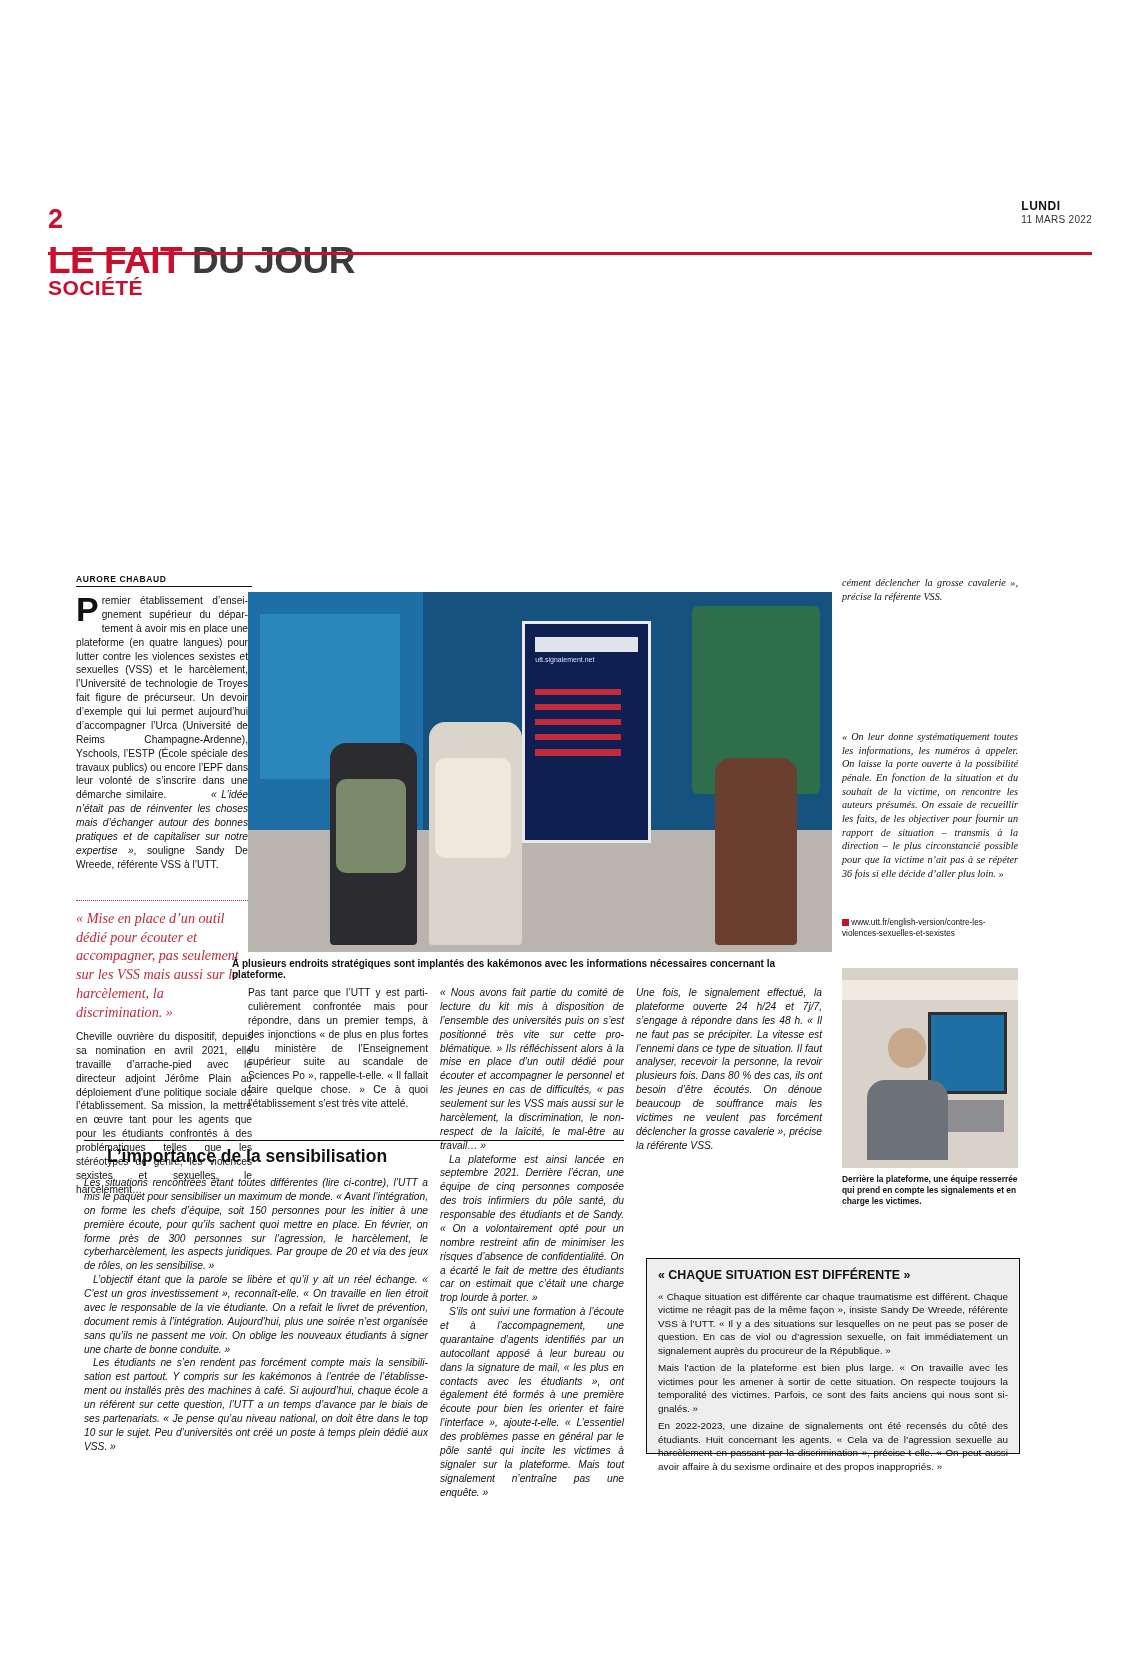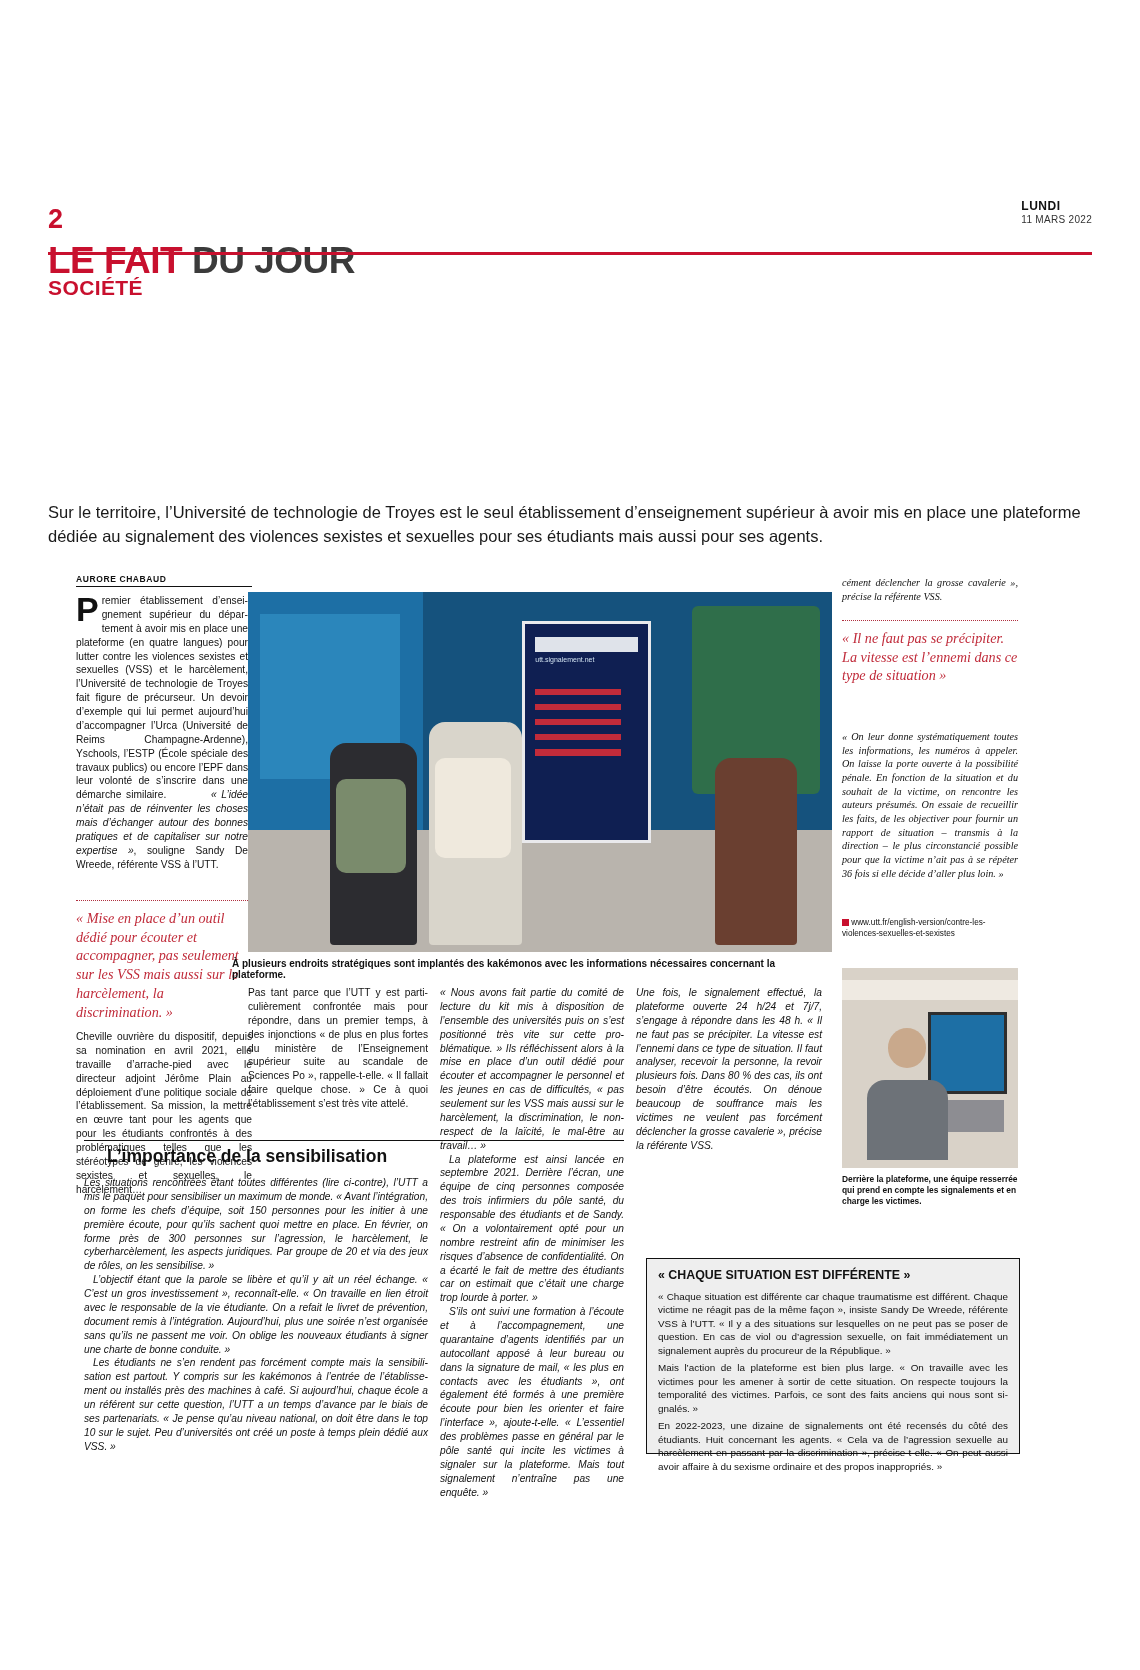--- a/index.html
+++ b/index.html
@@ -370,21 +370,20 @@
       <span class="red">LE FAIT</span><span class="grey"> DU JOUR</span>
     </div>
     <div class="dateblock">
       <div class="day">LUNDI</div>
       <div class="date">11 MARS 2022</div>
     </div>
   </div>
   <div class="rule-red"></div>
 
   <div class="kicker">SOCIÉTÉ</div>
-  <div class="standfirst">Sur le territoire, l’Université de technologie de Troyes est le seul établissement d’enseignement supérieur à avoir mis en place une plateforme dédiée au signalement des violences sexistes et sexuelles pour ses étudiants mais aussi pour ses agents.</div>
 
   <div class="byline">AURORE CHABAUD</div>
   <div class="rule-thin" style="left:76px; top:586px; width:176px;"></div>
 
   <div class="col1 col-text">
     <span class="dropcap">P</span><span>remier établissement d’ensei­gnement supérieur du dépar­tement à avoir mis en place une plateforme (en quatre langues) pour lutter contre les violences sexistes et sexuelles (VSS) et le har­cèlement, l’Université de technologie de Troyes fait figure de précur­seur. Un devoir d’exemple qui lui permet aujourd’hui d’accompagner l’Urca (Université de Reims Cham­pagne-Ardenne), Yschools, l’ESTP (École spéciale des travaux publics) ou encore l’EPF dans leur volonté de s’inscrire dans une démarche simi­laire. </span><span class="italic">« L’idée n’était pas de réinven­ter les choses mais d’échanger autour des bonnes pratiques et de capitaliser sur notre expertise »</span><span>, souligne Sandy De Wreede, référente VSS à l’UTT.</span>
   </div>
 
   <div class="pull-left">
     <div class="dotted"></div>
@@ -419,24 +418,20 @@
   </div>
   <div class="caption">À plusieurs endroits stratégiques sont implantés des kakémonos avec les informations nécessaires concernant la plateforme.</div>
 
   <div class="colR1 col-text" style="font-family:'Liberation Serif',serif; font-style:italic;">
     
   </div>
   <div class="colR1" style="top:576px;">
     <div class="col-text" style="font-family:'Liberation Serif',serif; font-style:italic;">cément déclencher la grosse cavale­rie », précise la référente VSS.</div>
   </div>
 
-  <div class="pull-right">
-    <div class="dotted"></div>
-    <div class="pull-quote">« Il ne faut pas se précipiter. La vitesse est l’ennemi dans ce type de situation »</div>
-  </div>
 
   <div class="colR2">« On leur donne systématiquement toutes les informations, les numéros à appeler. On laisse la porte ouverte à la possibilité pénale. En fonction de la situation et du souhait de la victime, on rencontre les auteurs présumés. On essaie de recueillir les faits, de les objectiver pour fournir un rapport de situation – transmis à la direction – le plus circonstancié possible pour que la victime n’ait pas à se répéter 36 fois si elle décide d’aller plus loin. »</div>
 
   <div class="src-link">
     <span class="sq"></span>
     <span>www.utt.fr/english-version/contre-les-violences-sexuelles-et-sexistes</span>
   </div>
 
   <div class="photo-2">
     <div class="cap2-art-bg"></div>

